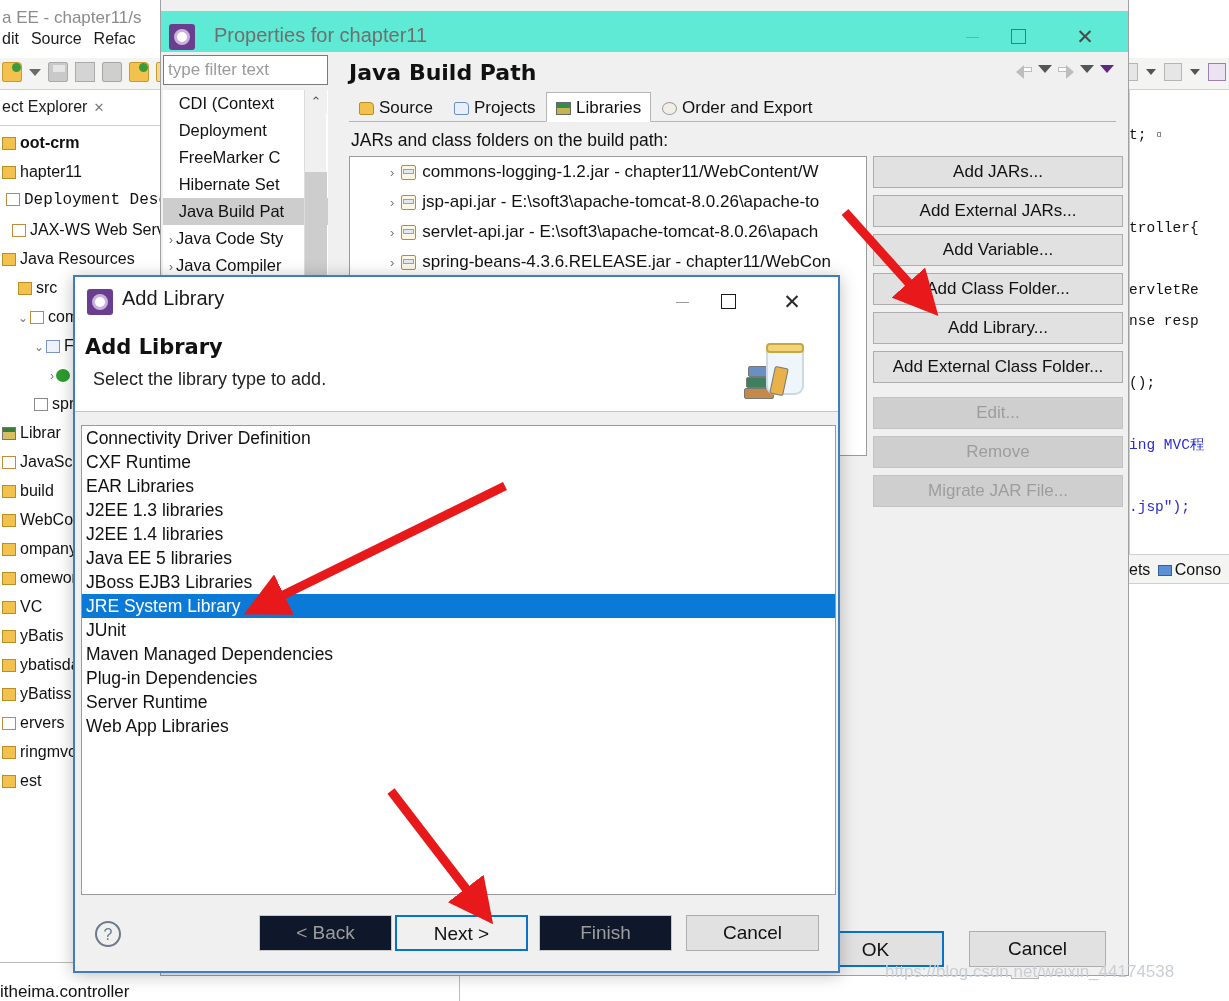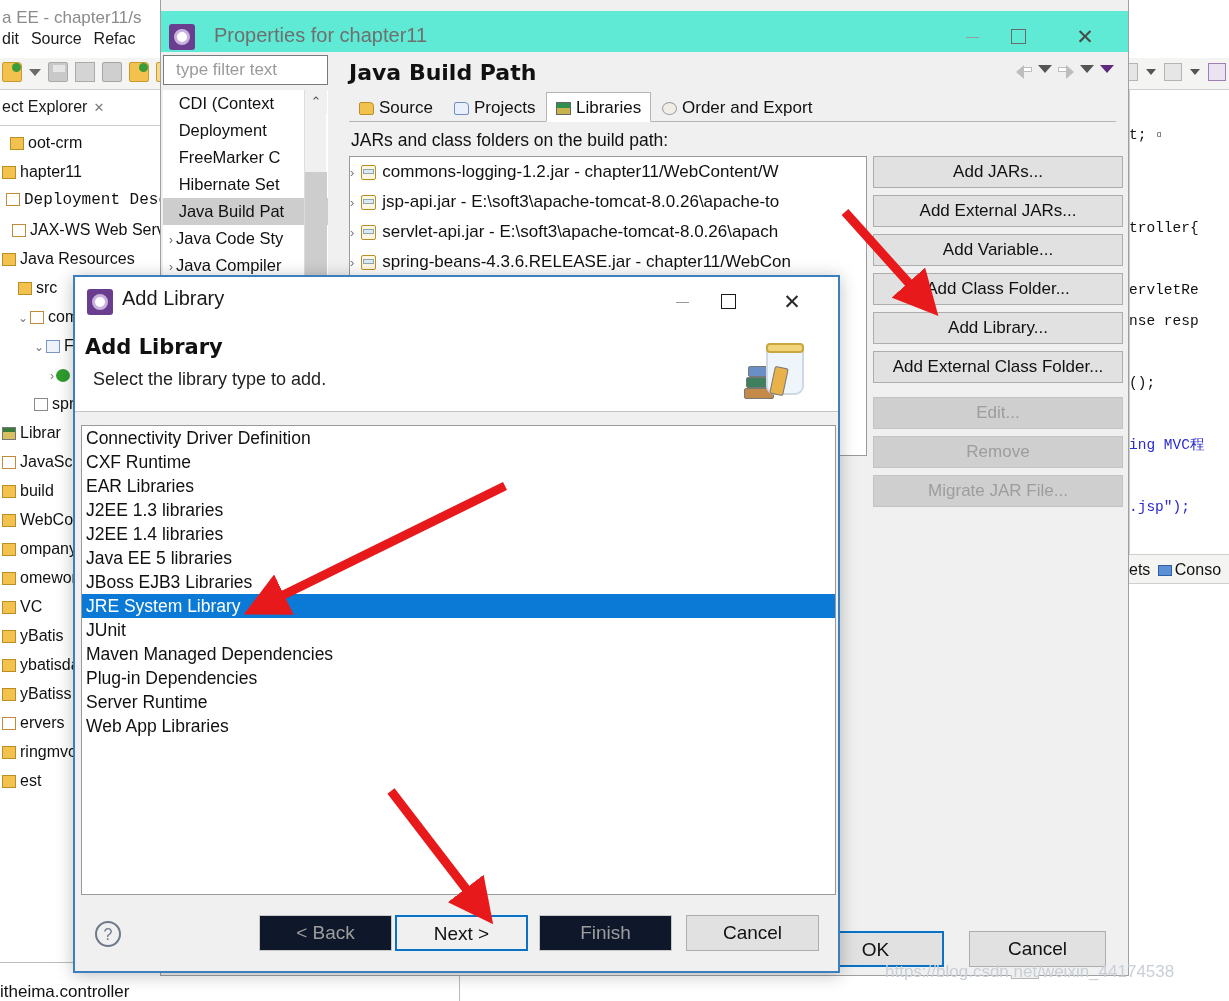--- a/index.html
+++ b/index.html
@@ -89,21 +89,21 @@
   .wc.min { right:133px; }
   .wc.max { right:87px; }
   .wc.close { right:20px; font-size:21px; }
   .wc .dash{display:inline-block;width:13px;height:1px;background:#9a9a9a;vertical-align:4px;}
   .wc .box{display:inline-block;width:15px;height:15px;border:1px solid #6a6a6a;vertical-align:-2px;}
 
   .props-body { position:absolute; left:0; top:52px; width:100%; bottom:0; background:#f0f0f0; }
   .filter-input {
     position:absolute; left:2px; top:3px; width:165px; height:30px;
     border:1px solid #7a7a7a; background:#fff; font-size:17px; color:#9a9a9a;
-    padding-left:12px; line-height:28px; white-space:nowrap; overflow:hidden;
+    padding-left:4px; line-height:28px; white-space:nowrap; overflow:hidden;
   }
   .tree-panel { position:absolute; left:2px; top:38px; width:165px; height:232px; background:#fff; overflow:hidden; }
   .tree-row { height:27px; line-height:27px; font-size:16.5px; color:#111; white-space:nowrap; padding-left:6px; overflow:hidden;}
   .tree-row.sel { background:#cdcdcd; }
   .tree-row .tw { color:#666; font-size:12px; margin-right:3px; }
   .tree-scroll { position:absolute; left:143px; top:38px; width:22px; height:232px; background:#f0f0f0; border-left:1px solid #ddd; }
   .tree-scroll .up { position:absolute; left:0; top:0; width:22px; height:24px; background:#f0f0f0; color:#555; text-align:center; font-size:13px; line-height:24px;}
   .tree-scroll .thumb { position:absolute; left:0; top:82px; width:22px; height:150px; background:#cdcdcd; }
 
   .right-pane { position:absolute; left:178px; top:0; right:6px; bottom:0; }
@@ -122,21 +122,21 @@
   .tab { position:absolute; top:0; height:30px; line-height:29px; font-size:17px; color:#111; padding:0 9px; white-space:nowrap; border:1px solid transparent; }
   .tab.active { background:#fff; border:1px solid #b5b5b5; border-bottom:1px solid #fff; }
   .tab .ti { display:inline-block; width:15px; height:13px; vertical-align:-2px; margin-right:5px; }
   .ti-src { background:#f2c14e; border:1px solid #b98f23; border-radius:2px 4px 2px 2px; }
   .ti-prj { background:#e9f0fb; border:1px solid #6a8fc4; border-radius:2px 4px 2px 2px; }
   .ti-lib { background:linear-gradient(180deg,#2f8f4f 45%,#c8b24e 45%); border:1px solid #666; }
   .ti-ord { background:#f0eee6; border:1px solid #9a9a9a; border-radius:50%; }
 
   .jars-label { position:absolute; left:12px; top:78px; font-size:17.5px; color:#111; }
   .jars-box { position:absolute; left:10px; top:104px; width:518px; height:300px; background:#fff; border:1px solid #9a9a9a; overflow:hidden; }
-  .jar-row { height:30px; line-height:30px; font-size:17px; color:#111; white-space:nowrap; overflow:hidden;}
+  .jar-row { height:30px; line-height:30px; font-size:17px; color:#111; white-space:nowrap; padding-left:8px; overflow:hidden;margin-left:32px;}
   .jar-row .tw { color:#777; font-size:13px; margin-right:7px; }
   .jar-ico { display:inline-block; width:15px; height:15px; background:#fdf6e3; border:1px solid #b98f23; border-radius:2px; vertical-align:-3px; margin-right:6px; position:relative;}
   .jar-ico::after{content:'';position:absolute;left:1px;top:3px;width:11px;height:5px;background:#dfe8f5;border:1px solid #8aa;box-sizing:border-box;}
 
   .btn-col { position:absolute; left:534px; top:104px; width:250px; }
   .pbtn {
     display:block; width:250px; height:32px; margin-bottom:7px;
     background:#e1e1e1; border:1px solid #adadad; font-size:17px; color:#111;
     text-align:center; line-height:30px; cursor:default;
   }
@@ -233,21 +233,21 @@
       </div>
     </div>
 
     <div class="pe-tabbar">
       <div class="pe-tab">
         <span>ect Explorer</span><span class="xmark">✕</span>
       </div>
     </div>
 
     <div class="pe-tree" id="pe-tree">
-        <div class="pe-row" style="padding-left: 10px;"><span class="pe-ico i-pkg"></span><span>oot-crm</span></div>
+        <div class="pe-row" style="padding-left: 2px; font-weight: bold;"><span class="pe-ico i-pkg"></span><span>oot-crm</span></div>
         <div class="pe-row" style="padding-left: 2px;"><span class="pe-ico i-pkg"></span><span>hapter11</span></div>
         <div class="pe-row" style="padding-left: 6px; font-family: Liberation Mono, monospace;"><span class="pe-ico i-grid"></span><span>Deployment Desc</span></div>
         <div class="pe-row" style="padding-left: 12px;"><span class="pe-ico i-grid"></span><span>JAX-WS Web Serv</span></div>
         <div class="pe-row" style="padding-left: 2px;"><span class="pe-ico i-pkg"></span><span>Java Resources</span></div>
         <div class="pe-row" style="padding-left: 18px;"><span class="pe-ico i-pkg"></span><span>src</span></div>
         <div class="pe-row" style="padding-left: 18px;"><span class="tw">⌄</span><span class="pe-ico i-grid"></span><span>com</span></div>
         <div class="pe-row" style="padding-left: 34px;"><span class="tw">⌄</span><span class="pe-ico i-j"></span><span>Fi</span></div>
         <div class="pe-row" style="padding-left: 50px;"><span class="tw">›</span><span class="pe-ico i-g"></span><span></span></div>
         <div class="pe-row" style="padding-left: 34px;"><span class="pe-ico i-x"></span><span>spri</span></div>
         <div class="pe-row" style="padding-left: 2px;"><span class="pe-ico i-books"></span><span>Librar</span></div>

